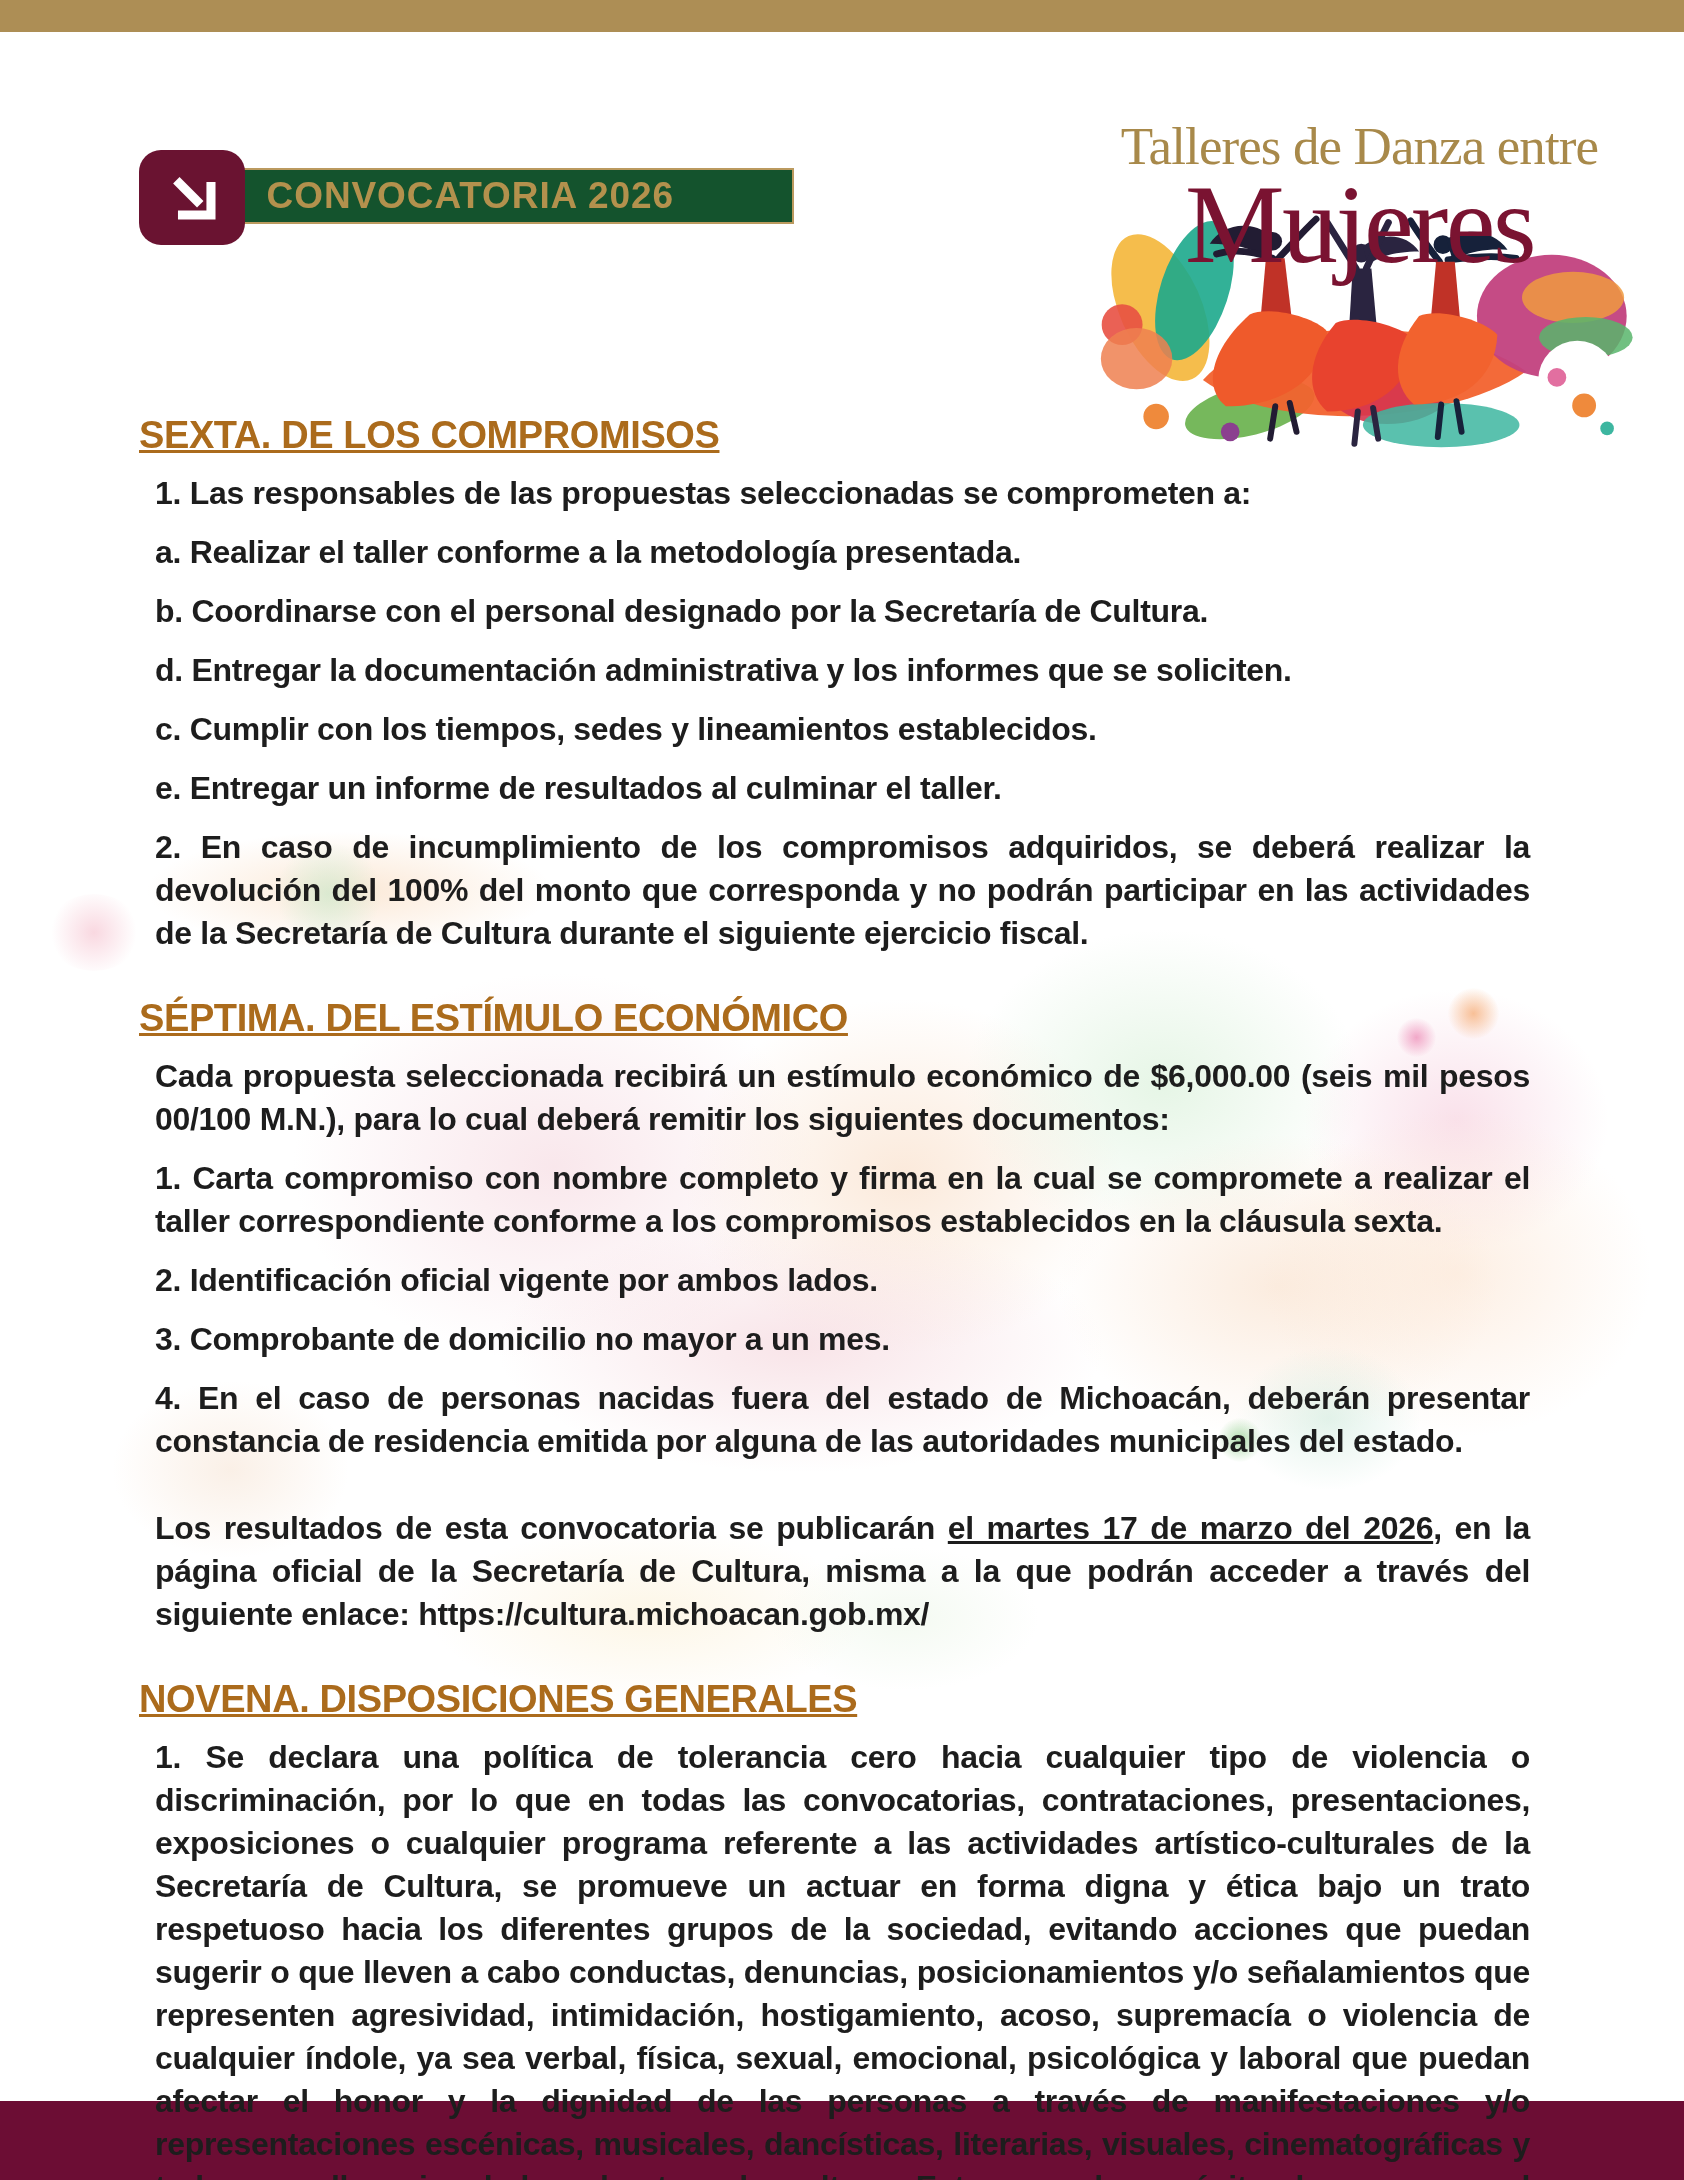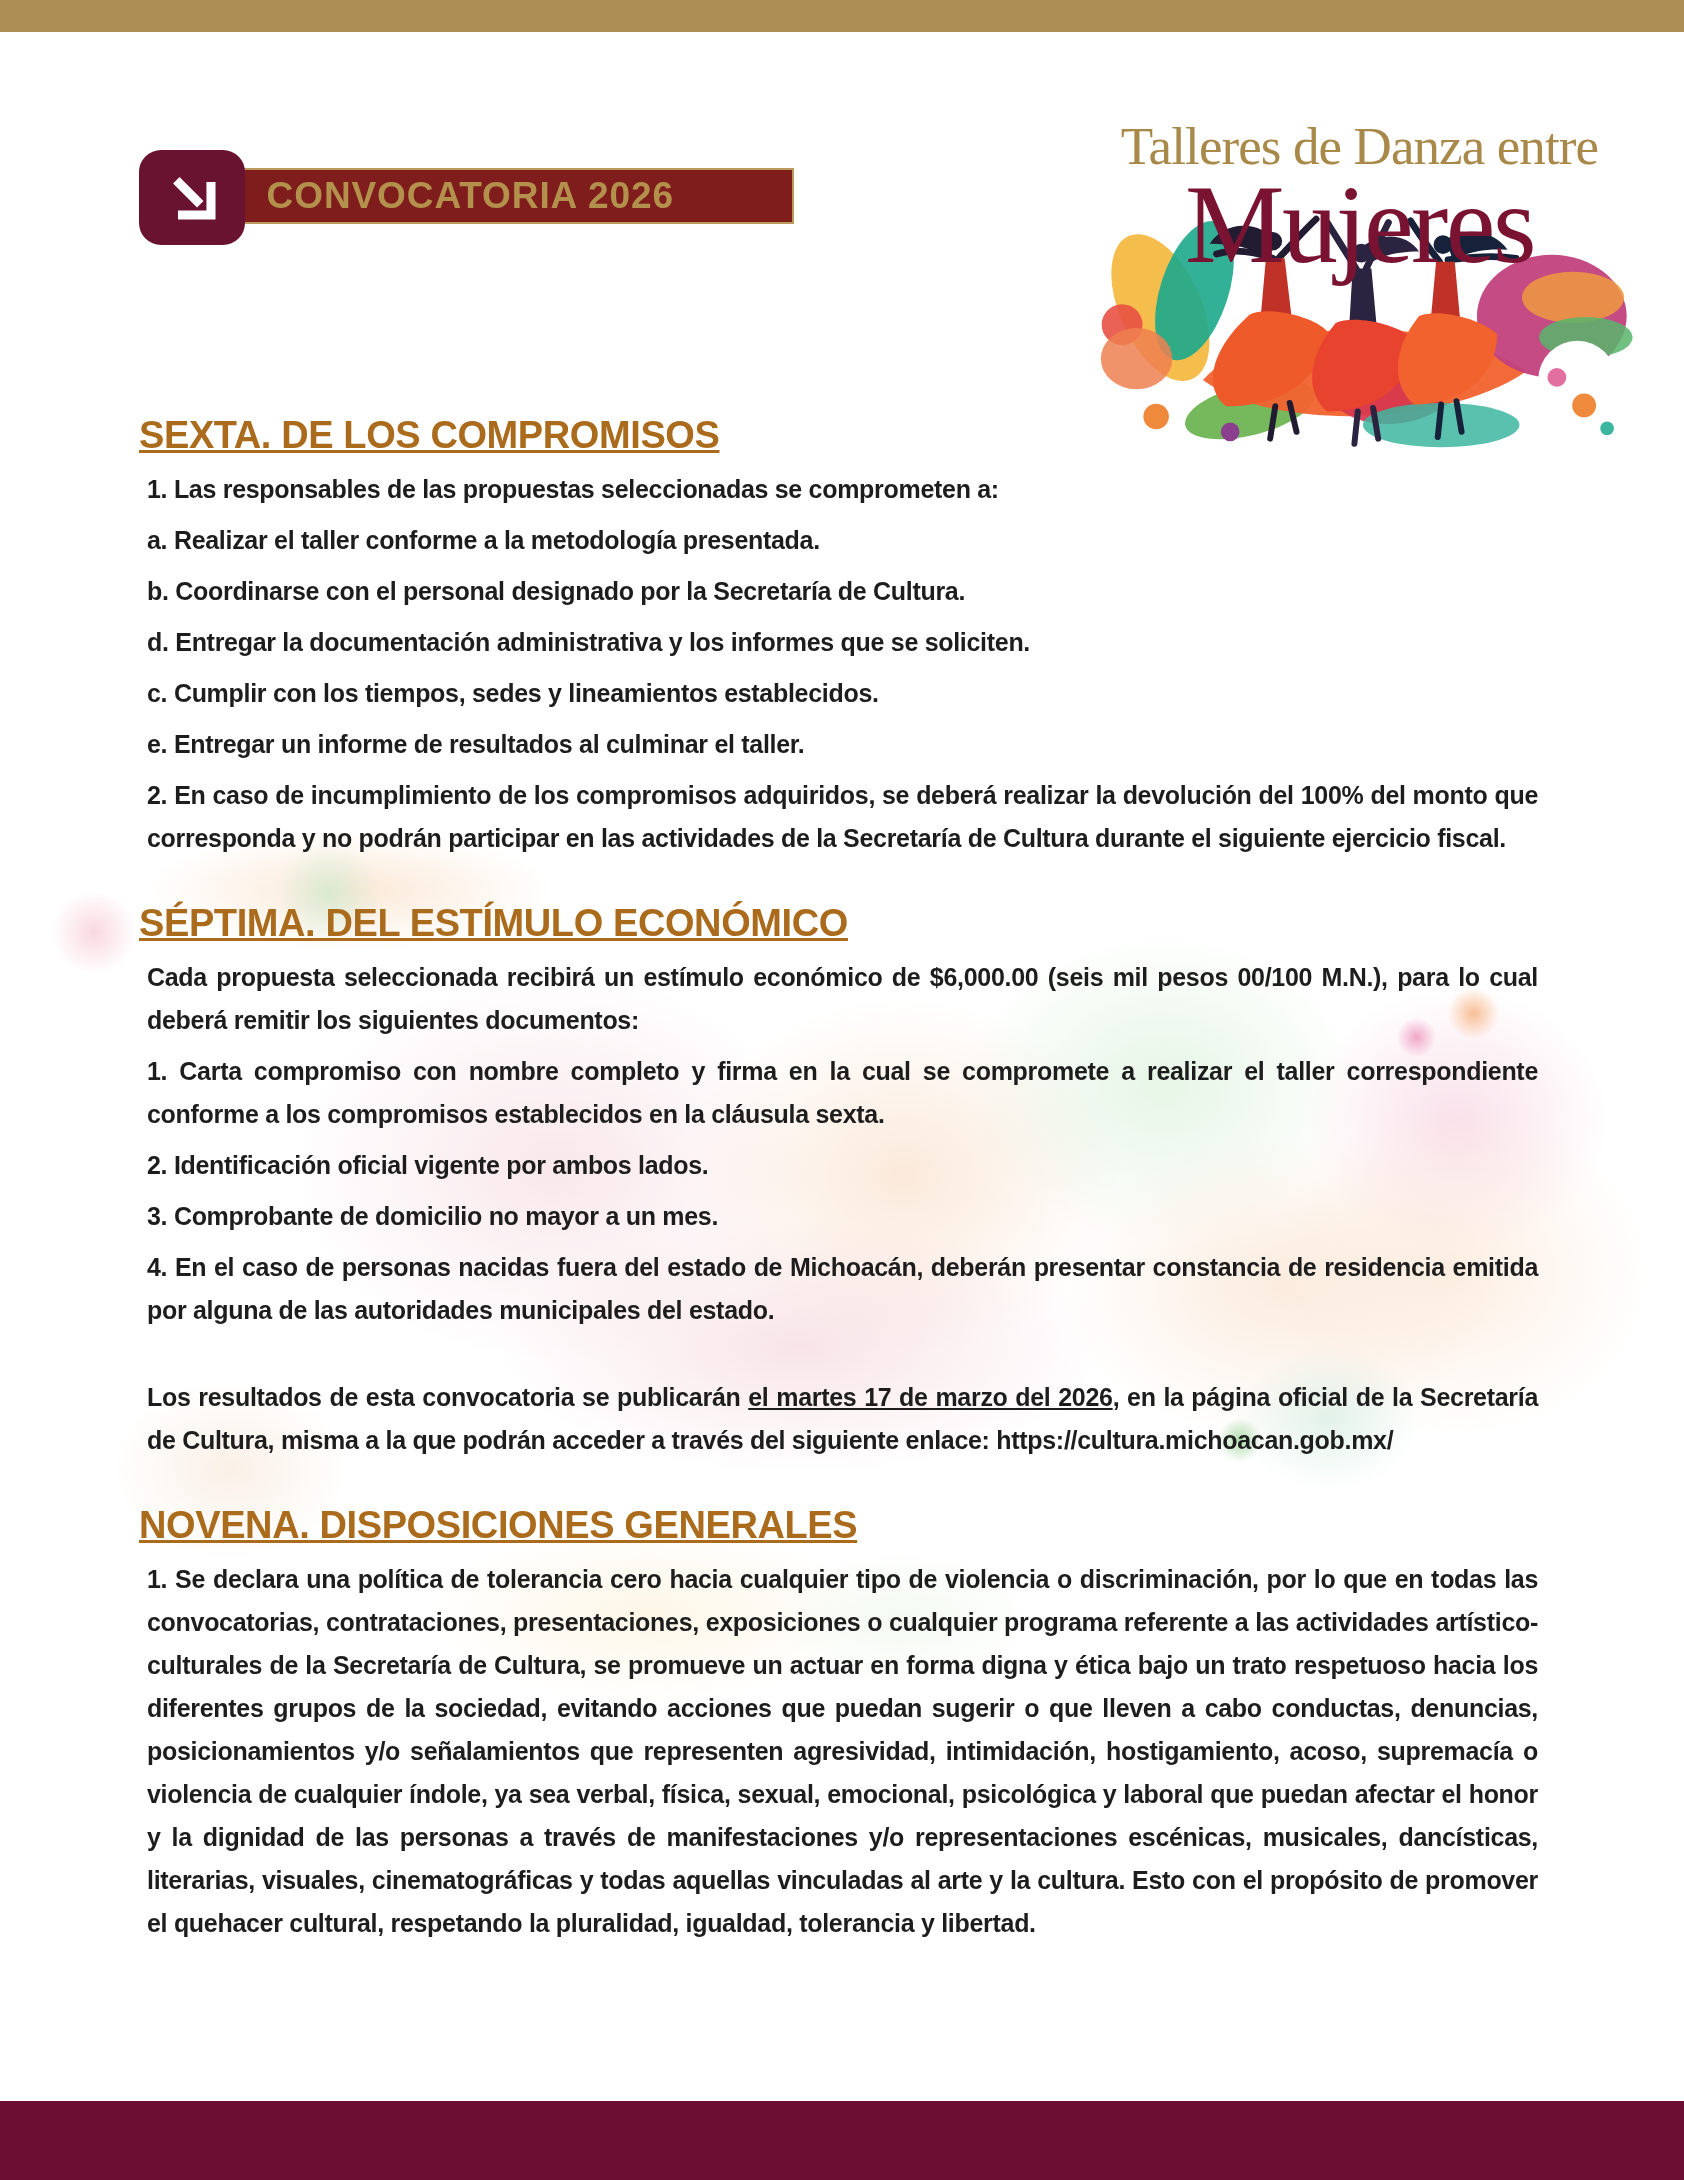--- a/index.html
+++ b/index.html
@@ -17,21 +17,21 @@
 
   
   .badge{
     position:absolute;left:139px;top:150px;width:106px;height:95px;
     background:#6a1331;border-radius:22px;
     display:flex;align-items:center;justify-content:center;
     z-index:3;
   }
   .title-box{
     position:absolute;left:239px;top:168px;width:555px;height:56px;
-    border:2.6px solid #bb9a5f;background:#7f1d1d;
+    border:2.6px solid #bb9a5f;background:#14532d;
     display:flex;align-items:center;
     padding-left:25.6px;box-sizing:border-box;
     z-index:2;
   }
   .title-box span{
     color:#b3914d;font-size:37px;font-weight:bold;letter-spacing:0.9px;
   }
 
   
   .logo{position:absolute;left:1075px;top:116px;width:569px;height:332px;z-index:2;}
@@ -54,22 +54,22 @@
   .content{
     position:absolute;left:139px;top:416px;width:1407px;z-index:1;
   }
   .section + .section{margin-top:44px;}
   .section h2{
     margin:0 0 12px 0;
     font-size:38px;font-weight:800;letter-spacing:-0.4px;
     color:#ab6b1c;line-height:1.05;text-decoration:underline;
   }
   .section p{
-    margin:8px;
-    font-size:25px;font-weight:700;letter-spacing:-0.3px;
+    margin:16px;
+    font-size:32px;font-weight:700;letter-spacing:-0.3px;
     line-height:43px;color:#1d1d1d;
     text-align:justify;
   }
   .section p .xb{font-weight:800;text-decoration:underline;}
   .section p a{color:#1d1d1d;text-decoration:none;}
 </style>
 </head>
 <body>
 
 <div class="page">

